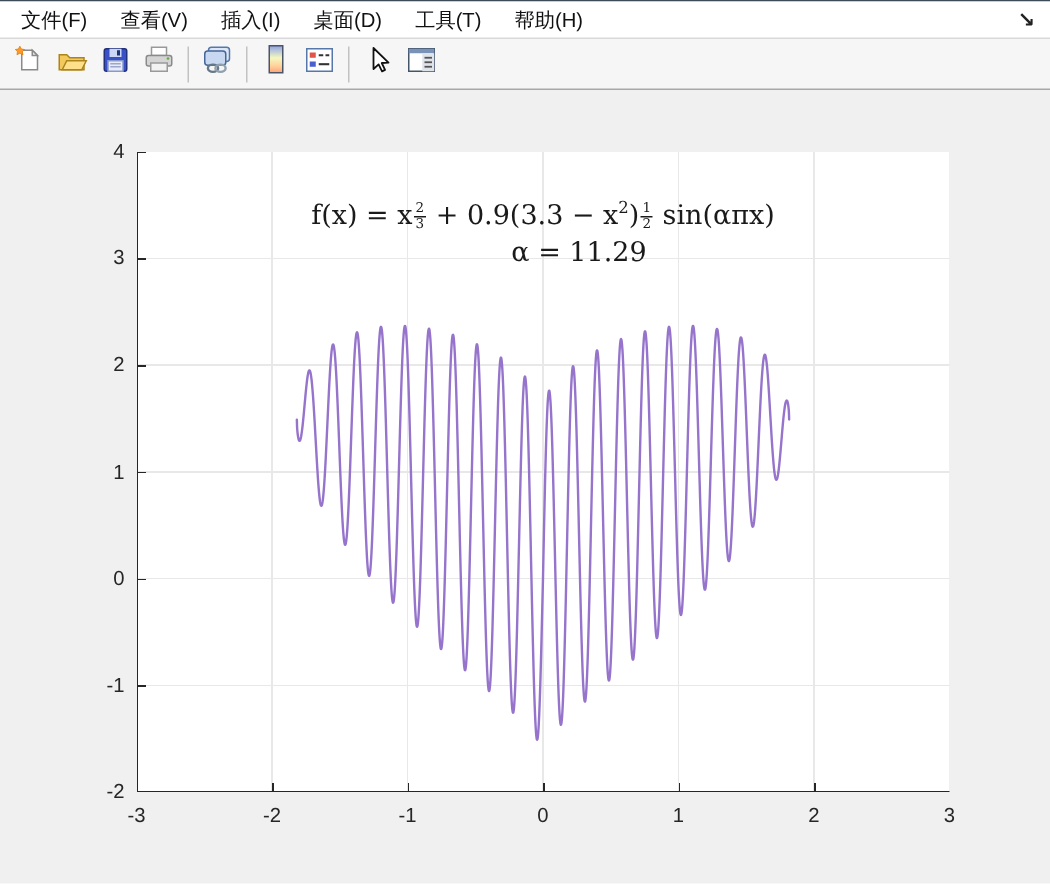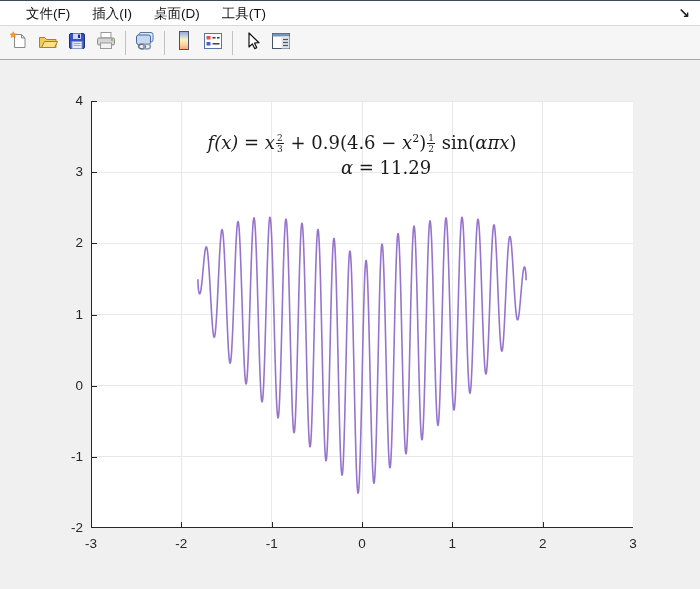--- a/index.html
+++ b/index.html
@@ -8,21 +8,21 @@
     width:700px; height:589px; overflow:hidden;
     background:#f0f0f0;
     font-family:"Liberation Sans","DejaVu Sans",sans-serif;
     -webkit-font-smoothing:antialiased;
   }
   .window { width:700px; height:589px; border-top:1px solid #3f4a58; }
 
   
   .menubar {
     height:25px; background:#ffffff; border-bottom:1px solid #d9d9d9;
-    display:flex; padding-left:15px; position:relative;
+    display:flex; padding-left:3px; position:relative;
   }
   .menu-item {
     padding:0 11px; font-size:13.5px; color:#111; line-height:25px;
     cursor:default; white-space:nowrap;
   }
   .dock-arrow {
     position:absolute; right:10px; top:1px;
     font-size:14px; font-weight:bold; color:#222; line-height:22px;
   }
 
@@ -45,21 +45,21 @@
   }
   #plot-svg { position:absolute; left:0; top:0; }
 
   .plot-title {
     position:absolute; left:91px; top:72px; width:542px; text-align:center;
     font-family:"DejaVu Serif","Liberation Serif",serif; color:#1a1a1a;
     pointer-events:none;
   }
   .t1 { font-size:18px; }
   .t2 { font-size:18px; margin-top:2px;padding-left:48px; }
-  .it { font-style:italic; }
+  .it { }
   .frac {
     display:inline-flex; flex-direction:column; font-size:9px; line-height:1.15;
     vertical-align:8px; text-align:center; margin-left:1px; margin-right:1px;
   }
   .frac span:first-child { border-bottom:1px solid #1a1a1a; padding:0 1px; }
   sup.e { font-size:11px; }
 
   .xtick {
     position:absolute; width:36px; text-align:center;
     font-size:13.5px; color:#262626;
@@ -69,23 +69,25 @@
     font-size:13.5px; color:#262626;
   }
 </style>
 </head>
 <body>
 
 <div class="window">
 
   <div class="menubar">
     <div class="menu-item">文件(F)</div>
+    <div class="menu-item">查看(V)</div>
     <div class="menu-item">插入(I)</div>
     <div class="menu-item">桌面(D)</div>
     <div class="menu-item">工具(T)</div>
+    <div class="menu-item">帮助(H)</div>
     <div class="dock-arrow">↘</div>
   </div>
 
   <div class="toolbar">
     <div class="tb-btn">
       <span>
         <svg width="20" height="20" viewBox="0 0 20 20">
           <path d="M5.5 3.5 h7 l3.5 3.5 v9.5 h-10.5 z" fill="#ffffff" stroke="#8a8a8a"></path>
           <path d="M12.5 3.5 l3.5 3.5 h-3.5 z" fill="#e6e6e6" stroke="#8a8a8a"></path>
           <path d="M4.2 0.8 l1.1 1.9 2.1 0.3 -1.5 1.4 0.4 2.1 -2.1-1 -1.9 1 0.4-2.1 -1.5-1.4 2.1-0.3 z" fill="#ff9a2a" stroke="#d97b00" stroke-width="0.5"></path>
@@ -218,21 +220,21 @@
             <line x1="0" y1="0.5" x2="6" y2="0.5" stroke="#262626"></line>
           </g>
           <path d="M106.90 178.77L107.05 183.74L107.20 185.83L107.35 187.40L107.50 188.68L107.65 189.73L107.80 190.61L107.95 191.33L108.09 191.90L108.24 192.34L108.39 192.65L108.54 192.83L108.69 192.88L108.84 192.81L108.99 192.63L109.14 192.33L109.29 191.91L109.44 191.38L109.59 190.75L109.74 190.02L109.88 189.18L110.03 188.25L110.18 187.22L110.33 186.12L110.48 184.93L110.63 183.66L110.78 182.33L110.93 180.93L111.08 179.47L111.23 177.97L111.38 176.42L111.53 174.84L111.68 173.23L111.82 171.60L111.97 169.95L112.12 168.31L112.27 166.66L112.42 165.02L112.57 163.41L112.72 161.82L112.87 160.27L113.02 158.75L113.17 157.29L113.32 155.89L113.47 154.55L113.61 153.29L113.76 152.10L113.91 151.00L114.06 149.99L114.21 149.08L114.36 148.28L114.51 147.58L114.66 147.00L114.81 146.54L114.96 146.20L115.11 145.99L115.26 145.91L115.40 145.96L115.55 146.14L115.70 146.46L115.85 146.92L116.00 147.51L116.15 148.24L116.30 149.11L116.45 150.11L116.60 151.24L116.75 152.51L116.90 153.90L117.05 155.42L117.19 157.06L117.34 158.82L117.49 160.69L117.64 162.66L117.79 164.74L117.94 166.91L118.09 169.16L118.24 171.50L118.39 173.91L118.54 176.38L118.69 178.91L118.84 181.49L118.98 184.11L119.13 186.76L119.28 189.42L119.43 192.10L119.58 194.78L119.73 197.46L119.88 200.11L120.03 202.74L120.18 205.33L120.33 207.88L120.48 210.37L120.63 212.79L120.78 215.14L120.92 217.41L121.07 219.58L121.22 221.66L121.37 223.62L121.52 225.47L121.67 227.19L121.82 228.78L121.97 230.23L122.12 231.53L122.27 232.69L122.42 233.69L122.57 234.53L122.71 235.20L122.86 235.71L123.01 236.04L123.16 236.20L123.31 236.18L123.46 235.99L123.61 235.62L123.76 235.07L123.91 234.35L124.06 233.45L124.21 232.38L124.36 231.13L124.50 229.72L124.65 228.15L124.80 226.42L124.95 224.53L125.10 222.50L125.25 220.32L125.40 218.01L125.55 215.58L125.70 213.02L125.85 210.36L126.00 207.59L126.15 204.73L126.29 201.79L126.44 198.78L126.59 195.70L126.74 192.58L126.89 189.41L127.04 186.21L127.19 183.00L127.34 179.77L127.49 176.56L127.64 173.36L127.79 170.19L127.94 167.06L128.09 163.98L128.23 160.96L128.38 158.02L128.53 155.16L128.68 152.40L128.83 149.75L128.98 147.21L129.13 144.80L129.28 142.52L129.43 140.40L129.58 138.42L129.73 136.61L129.88 134.97L130.02 133.50L130.17 132.22L130.32 131.13L130.47 130.23L130.62 129.53L130.77 129.03L130.92 128.73L131.07 128.65L131.22 128.77L131.37 129.11L131.52 129.66L131.67 130.41L131.81 131.38L131.96 132.55L132.11 133.93L132.26 135.51L132.41 137.29L132.56 139.25L132.71 141.41L132.86 143.74L133.01 146.25L133.16 148.92L133.31 151.75L133.46 154.72L133.60 157.84L133.75 161.08L133.90 164.44L134.05 167.91L134.20 171.48L134.35 175.13L134.50 178.85L134.65 182.63L134.80 186.46L134.95 190.33L135.10 194.21L135.25 198.10L135.39 201.99L135.54 205.86L135.69 209.70L135.84 213.49L135.99 217.22L136.14 220.89L136.29 224.46L136.44 227.95L136.59 231.32L136.74 234.57L136.89 237.69L137.04 240.66L137.19 243.48L137.33 246.13L137.48 248.61L137.63 250.91L137.78 253.01L137.93 254.92L138.08 256.61L138.23 258.09L138.38 259.36L138.53 260.39L138.68 261.20L138.83 261.77L138.98 262.11L139.12 262.22L139.27 262.08L139.42 261.70L139.57 261.09L139.72 260.24L139.87 259.15L140.02 257.84L140.17 256.29L140.32 254.53L140.47 252.54L140.62 250.35L140.77 247.95L140.91 245.35L141.06 242.57L141.21 239.61L141.36 236.48L141.51 233.19L141.66 229.75L141.81 226.18L141.96 222.48L142.11 218.68L142.26 214.77L142.41 210.78L142.56 206.72L142.70 202.61L142.85 198.45L143.00 194.26L143.15 190.06L143.30 185.86L143.45 181.68L143.60 177.53L143.75 173.42L143.90 169.38L144.05 165.41L144.20 161.52L144.35 157.75L144.49 154.09L144.64 150.55L144.79 147.17L144.94 143.93L145.09 140.87L145.24 137.98L145.39 135.29L145.54 132.79L145.69 130.50L145.84 128.44L145.99 126.59L146.14 124.99L146.29 123.62L146.43 122.50L146.58 121.63L146.73 121.01L146.88 120.66L147.03 120.56L147.18 120.73L147.33 121.16L147.48 121.85L147.63 122.80L147.78 124.01L147.93 125.47L148.08 127.19L148.22 129.16L148.37 131.36L148.52 133.80L148.67 136.46L148.82 139.35L148.97 142.44L149.12 145.73L149.27 149.21L149.42 152.87L149.57 156.70L149.72 160.68L149.87 164.80L150.01 169.04L150.16 173.40L150.31 177.86L150.46 182.40L150.61 187.00L150.76 191.66L150.91 196.36L151.06 201.08L151.21 205.80L151.36 210.52L151.51 215.20L151.66 219.85L151.80 224.43L151.95 228.94L152.10 233.36L152.25 237.67L152.40 241.86L152.55 245.92L152.70 249.83L152.85 253.58L153.00 257.15L153.15 260.53L153.30 263.71L153.45 266.68L153.59 269.43L153.74 271.94L153.89 274.22L154.04 276.24L154.19 278.01L154.34 279.51L154.49 280.75L154.64 281.71L154.79 282.40L154.94 282.80L155.09 282.92L155.24 282.76L155.39 282.32L155.53 281.59L155.68 280.59L155.83 279.31L155.98 277.75L156.13 275.93L156.28 273.84L156.43 271.50L156.58 268.92L156.73 266.09L156.88 263.03L157.03 259.76L157.18 256.27L157.32 252.59L157.47 248.73L157.62 244.69L157.77 240.50L157.92 236.17L158.07 231.70L158.22 227.13L158.37 222.45L158.52 217.70L158.67 212.88L158.82 208.02L158.97 203.12L159.11 198.21L159.26 193.30L159.41 188.42L159.56 183.57L159.71 178.78L159.86 174.06L160.01 169.42L160.16 164.89L160.31 160.49L160.46 156.22L160.61 152.10L160.76 148.15L160.90 144.38L161.05 140.80L161.20 137.44L161.35 134.29L161.50 131.37L161.65 128.70L161.80 126.28L161.95 124.12L162.10 122.23L162.25 120.62L162.40 119.29L162.55 118.25L162.69 117.50L162.84 117.05L162.99 116.90L163.14 117.05L163.29 117.50L163.44 118.25L163.59 119.30L163.74 120.65L163.89 122.29L164.04 124.22L164.19 126.42L164.34 128.91L164.49 131.66L164.63 134.67L164.78 137.92L164.93 141.42L165.08 145.14L165.23 149.08L165.38 153.22L165.53 157.55L165.68 162.05L165.83 166.71L165.98 171.52L166.13 176.45L166.28 181.50L166.42 186.64L166.57 191.86L166.72 197.13L166.87 202.45L167.02 207.79L167.17 213.14L167.32 218.48L167.47 223.78L167.62 229.04L167.77 234.23L167.92 239.33L168.07 244.34L168.21 249.22L168.36 253.97L168.51 258.57L168.66 263.00L168.81 267.24L168.96 271.29L169.11 275.13L169.26 278.74L169.41 282.11L169.56 285.23L169.71 288.09L169.86 290.69L170.00 293.00L170.15 295.02L170.30 296.75L170.45 298.18L170.60 299.30L170.75 300.11L170.90 300.60L171.05 300.78L171.20 300.65L171.35 300.19L171.50 299.43L171.65 298.34L171.79 296.95L171.94 295.26L172.09 293.26L172.24 290.97L172.39 288.40L172.54 285.55L172.69 282.43L172.84 279.05L172.99 275.44L173.14 271.58L173.29 267.51L173.44 263.24L173.59 258.77L173.73 254.12L173.88 249.32L174.03 244.37L174.18 239.30L174.33 234.12L174.48 228.85L174.63 223.50L174.78 218.10L174.93 212.67L175.08 207.22L175.23 201.77L175.38 196.35L175.52 190.96L175.67 185.63L175.82 180.39L175.97 175.24L176.12 170.20L176.27 165.30L176.42 160.54L176.57 155.96L176.72 151.55L176.87 147.35L177.02 143.36L177.17 139.60L177.31 136.08L177.46 132.81L177.61 129.81L177.76 127.09L177.91 124.65L178.06 122.51L178.21 120.68L178.36 119.16L178.51 117.95L178.66 117.07L178.81 116.51L178.96 116.29L179.10 116.39L179.25 116.82L179.40 117.59L179.55 118.68L179.70 120.10L179.85 121.84L180.00 123.89L180.15 126.26L180.30 128.92L180.45 131.88L180.60 135.13L180.75 138.65L180.89 142.43L181.04 146.46L181.19 150.72L181.34 155.21L181.49 159.91L181.64 164.80L181.79 169.86L181.94 175.09L182.09 180.45L182.24 185.94L182.39 191.54L182.54 197.22L182.69 202.97L182.83 208.76L182.98 214.59L183.13 220.42L183.28 226.24L183.43 232.03L183.58 237.77L183.73 243.43L183.88 249.01L184.03 254.48L184.18 259.82L184.33 265.02L184.48 270.05L184.62 274.91L184.77 279.56L184.92 284.00L185.07 288.22L185.22 292.19L185.37 295.90L185.52 299.34L185.67 302.51L185.82 305.38L185.97 307.94L186.12 310.20L186.27 312.13L186.41 313.74L186.56 315.02L186.71 315.96L186.86 316.57L187.01 316.83L187.16 316.74L187.31 316.32L187.46 315.55L187.61 314.44L187.76 313.00L187.91 311.23L188.06 309.13L188.20 306.72L188.35 303.99L188.50 300.97L188.65 297.66L188.80 294.06L188.95 290.20L189.10 286.09L189.25 281.74L189.40 277.17L189.55 272.39L189.70 267.41L189.85 262.26L189.99 256.96L190.14 251.51L190.29 245.95L190.44 240.29L190.59 234.54L190.74 228.74L190.89 222.89L191.04 217.02L191.19 211.16L191.34 205.31L191.49 199.51L191.64 193.76L191.79 188.10L191.93 182.54L192.08 177.10L192.23 171.80L192.38 166.66L192.53 161.69L192.68 156.92L192.83 152.36L192.98 148.03L193.13 143.94L193.28 140.10L193.43 136.54L193.58 133.26L193.72 130.28L193.87 127.61L194.02 125.25L194.17 123.21L194.32 121.51L194.47 120.15L194.62 119.13L194.77 118.46L194.92 118.15L195.07 118.18L195.22 118.57L195.37 119.32L195.51 120.41L195.66 121.86L195.81 123.64L195.96 125.77L196.11 128.23L196.26 131.01L196.41 134.11L196.56 137.51L196.71 141.21L196.86 145.18L197.01 149.43L197.16 153.93L197.30 158.67L197.45 163.64L197.60 168.81L197.75 174.18L197.90 179.71L198.05 185.40L198.20 191.23L198.35 197.17L198.50 203.20L198.65 209.31L198.80 215.47L198.95 221.67L199.09 227.88L199.24 234.08L199.39 240.25L199.54 246.37L199.69 252.41L199.84 258.37L199.99 264.21L200.14 269.92L200.29 275.48L200.44 280.87L200.59 286.07L200.74 291.06L200.89 295.83L201.03 300.36L201.18 304.63L201.33 308.64L201.48 312.35L201.63 315.78L201.78 318.89L201.93 321.68L202.08 324.15L202.23 326.28L202.38 328.06L202.53 329.49L202.68 330.57L202.82 331.29L202.97 331.64L203.12 331.63L203.27 331.26L203.42 330.53L203.57 329.44L203.72 327.99L203.87 326.19L204.02 324.05L204.17 321.57L204.32 318.76L204.47 315.63L204.61 312.19L204.76 308.46L204.91 304.44L205.06 300.15L205.21 295.61L205.36 290.83L205.51 285.83L205.66 280.62L205.81 275.22L205.96 269.66L206.11 263.94L206.26 258.10L206.40 252.14L206.55 246.10L206.70 239.99L206.85 233.83L207.00 227.65L207.15 221.46L207.30 215.29L207.45 209.16L207.60 203.10L207.75 197.11L207.90 191.23L208.05 185.47L208.19 179.85L208.34 174.40L208.49 169.13L208.64 164.06L208.79 159.22L208.94 154.60L209.09 150.24L209.24 146.15L209.39 142.34L209.54 138.83L209.69 135.62L209.84 132.74L209.99 130.19L210.13 127.97L210.28 126.11L210.43 124.60L210.58 123.45L210.73 122.67L210.88 122.26L211.03 122.22L211.18 122.55L211.33 123.25L211.48 124.32L211.63 125.75L211.78 127.55L211.92 129.70L212.07 132.21L212.22 135.05L212.37 138.23L212.52 141.73L212.67 145.54L212.82 149.65L212.97 154.04L213.12 158.70L213.27 163.62L213.42 168.77L213.57 174.15L213.71 179.73L213.86 185.49L214.01 191.41L214.16 197.48L214.31 203.68L214.46 209.98L214.61 216.36L214.76 222.80L214.91 229.28L215.06 235.78L215.21 242.27L215.36 248.73L215.50 255.15L215.65 261.49L215.80 267.74L215.95 273.88L216.10 279.89L216.25 285.74L216.40 291.41L216.55 296.90L216.70 302.16L216.85 307.20L217.00 311.99L217.15 316.52L217.29 320.77L217.44 324.72L217.59 328.37L217.74 331.70L217.89 334.69L218.04 337.35L218.19 339.65L218.34 341.60L218.49 343.18L218.64 344.39L218.79 345.23L218.94 345.69L219.09 345.78L219.23 345.48L219.38 344.81L219.53 343.76L219.68 342.34L219.83 340.56L219.98 338.41L220.13 335.91L220.28 333.07L220.43 329.89L220.58 326.39L220.73 322.58L220.88 318.48L221.02 314.08L221.17 309.42L221.32 304.51L221.47 299.37L221.62 294.00L221.77 288.44L221.92 282.70L222.07 276.80L222.22 270.76L222.37 264.60L222.52 258.35L222.67 252.02L222.81 245.64L222.96 239.22L223.11 232.81L223.26 226.40L223.41 220.03L223.56 213.72L223.71 207.49L223.86 201.37L224.01 195.36L224.16 189.51L224.31 183.82L224.46 178.31L224.60 173.01L224.75 167.93L224.90 163.10L225.05 158.52L225.20 154.22L225.35 150.21L225.50 146.50L225.65 143.11L225.80 140.05L225.95 137.33L226.10 134.96L226.25 132.96L226.40 131.31L226.54 130.04L226.69 129.15L226.84 128.64L226.99 128.51L227.14 128.77L227.29 129.41L227.44 130.44L227.59 131.84L227.74 133.62L227.89 135.77L228.04 138.29L228.19 141.15L228.33 144.37L228.48 147.92L228.63 151.79L228.78 155.97L228.93 160.45L229.08 165.21L229.23 170.24L229.38 175.51L229.53 181.02L229.68 186.74L229.83 192.66L229.98 198.75L230.12 204.99L230.27 211.37L230.42 217.85L230.57 224.43L230.72 231.07L230.87 237.76L231.02 244.47L231.17 251.17L231.32 257.86L231.47 264.50L231.62 271.07L231.77 277.55L231.91 283.92L232.06 290.15L232.21 296.23L232.36 302.13L232.51 307.84L232.66 313.33L232.81 318.59L232.96 323.59L233.11 328.33L233.26 332.79L233.41 336.94L233.56 340.78L233.70 344.29L233.85 347.47L234.00 350.29L234.15 352.76L234.30 354.86L234.45 356.59L234.60 357.94L234.75 358.90L234.90 359.47L235.05 359.66L235.20 359.46L235.35 358.87L235.50 357.89L235.64 356.53L235.79 354.80L235.94 352.69L236.09 350.21L236.24 347.39L236.39 344.21L236.54 340.70L236.69 336.87L236.84 332.74L236.99 328.30L237.14 323.59L237.29 318.62L237.43 313.40L237.58 307.95L237.73 302.30L237.88 296.46L238.03 290.45L238.18 284.29L238.33 278.01L238.48 271.63L238.63 265.16L238.78 258.64L238.93 252.08L239.08 245.50L239.22 238.94L239.37 232.41L239.52 225.94L239.67 219.54L239.82 213.25L239.97 207.08L240.12 201.05L240.27 195.19L240.42 189.51L240.57 184.04L240.72 178.80L240.87 173.79L241.01 169.05L241.16 164.59L241.31 160.43L241.46 156.57L241.61 153.03L241.76 149.83L241.91 146.98L242.06 144.48L242.21 142.35L242.36 140.59L242.51 139.21L242.66 138.22L242.80 137.62L242.95 137.41L243.10 137.59L243.25 138.17L243.40 139.14L243.55 140.50L243.70 142.24L243.85 144.37L244.00 146.86L244.15 149.72L244.30 152.94L244.45 156.50L244.60 160.39L244.74 164.60L244.89 169.12L245.04 173.93L245.19 179.02L245.34 184.36L245.49 189.95L245.64 195.76L245.79 201.76L245.94 207.96L246.09 214.31L246.24 220.80L246.39 227.41L246.53 234.12L246.68 240.90L246.83 247.73L246.98 254.58L247.13 261.45L247.28 268.29L247.43 275.09L247.58 281.83L247.73 288.47L247.88 295.01L248.03 301.42L248.18 307.67L248.32 313.75L248.47 319.64L248.62 325.30L248.77 330.74L248.92 335.92L249.07 340.83L249.22 345.46L249.37 349.78L249.52 353.79L249.67 357.47L249.82 360.80L249.97 363.79L250.11 366.41L250.26 368.66L250.41 370.53L250.56 372.01L250.71 373.11L250.86 373.81L251.01 374.11L251.16 374.03L251.31 373.54L251.46 372.66L251.61 371.40L251.76 369.74L251.90 367.71L252.05 365.31L252.20 362.54L252.35 359.42L252.50 355.96L252.65 352.17L252.80 348.06L252.95 343.65L253.10 338.95L253.25 333.99L253.40 328.77L253.55 323.31L253.70 317.65L253.84 311.78L253.99 305.75L254.14 299.56L254.29 293.23L254.44 286.80L254.59 280.28L254.74 273.70L254.89 267.08L255.04 260.44L255.19 253.80L255.34 247.19L255.49 240.64L255.63 234.16L255.78 227.77L255.93 221.51L256.08 215.39L256.23 209.43L256.38 203.66L256.53 198.09L256.68 192.75L256.83 187.65L256.98 182.81L257.13 178.25L257.28 173.99L257.42 170.04L257.57 166.41L257.72 163.11L257.87 160.17L258.02 157.59L258.17 155.37L258.32 153.53L258.47 152.08L258.62 151.02L258.77 150.35L258.92 150.08L259.07 150.20L259.21 150.73L259.36 151.65L259.51 152.97L259.66 154.68L259.81 156.77L259.96 159.24L260.11 162.09L260.26 165.29L260.41 168.85L260.56 172.75L260.71 176.97L260.86 181.51L261.00 186.35L261.15 191.47L261.30 196.85L261.45 202.49L261.60 208.35L261.75 214.42L261.90 220.68L262.05 227.10L262.20 233.68L262.35 240.38L262.50 247.18L262.65 254.06L262.80 261.00L262.94 267.97L263.09 274.95L263.24 281.92L263.39 288.86L263.54 295.73L263.69 302.52L263.84 309.20L263.99 315.76L264.14 322.17L264.29 328.41L264.44 334.45L264.59 340.29L264.73 345.89L264.88 351.25L265.03 356.34L265.18 361.14L265.33 365.64L265.48 369.83L265.63 373.70L265.78 377.22L265.93 380.39L266.08 383.19L266.23 385.63L266.38 387.69L266.52 389.36L266.67 390.64L266.82 391.53L266.97 392.03L267.12 392.13L267.27 391.83L267.42 391.14L267.57 390.06L267.72 388.59L267.87 386.74L268.02 384.52L268.17 381.94L268.31 379.00L268.46 375.72L268.61 372.11L268.76 368.19L268.91 363.96L269.06 359.45L269.21 354.66L269.36 349.63L269.51 344.37L269.66 338.90L269.81 333.24L269.96 327.41L270.10 321.44L270.25 315.35L270.40 309.17L270.55 302.94L270.70 296.69L270.85 290.48L271.00 284.67L271.15 276.86L271.30 269.49L271.45 262.26L271.60 255.15L271.75 248.17L271.90 241.33L272.04 234.65L272.19 228.14L272.34 221.83L272.49 215.73L272.64 209.86L272.79 204.25L272.94 198.89L273.09 193.82L273.24 189.05L273.39 184.59L273.54 180.46L273.69 176.67L273.83 173.24L273.98 170.16L274.13 167.45L274.28 165.13L274.43 163.19L274.58 161.65L274.73 160.50L274.88 159.75L275.03 159.41L275.18 159.46L275.33 159.92L275.48 160.77L275.62 162.02L275.77 163.66L275.92 165.68L276.07 168.08L276.22 170.84L276.37 173.96L276.52 177.42L276.67 181.21L276.82 185.32L276.97 189.74L277.12 194.44L277.27 199.41L277.41 204.64L277.56 210.09L277.71 215.77L277.86 221.63L278.01 227.67L278.16 233.86L278.31 240.19L278.46 246.62L278.61 253.13L278.76 259.71L278.91 266.32L279.06 272.95L279.20 279.57L279.35 286.16L279.50 292.70L279.65 299.16L279.80 305.52L279.95 311.75L280.10 317.84L280.25 323.76L280.40 329.50L280.55 335.03L280.70 340.33L280.85 345.39L281.00 350.18L281.14 354.69L281.29 358.91L281.44 362.81L281.59 366.39L281.74 369.62L281.89 372.51L282.04 375.04L282.19 377.20L282.34 378.98L282.49 380.37L282.64 381.38L282.79 381.99L282.93 382.21L283.08 382.03L283.23 381.45L283.38 380.48L283.53 379.11L283.68 377.36L283.83 375.22L283.98 372.70L284.13 369.82L284.28 366.58L284.43 362.99L284.58 359.07L284.72 354.82L284.87 350.26L285.02 345.41L285.17 340.28L285.32 334.89L285.47 329.26L285.62 323.40L285.77 317.34L285.92 311.10L286.07 304.69L286.22 298.15L286.37 291.48L286.51 284.72L286.66 277.88L286.81 270.99L286.96 264.08L287.11 257.16L287.26 250.26L287.41 243.40L287.56 236.60L287.71 229.89L287.86 223.30L288.01 216.83L288.16 210.52L288.30 204.39L288.45 198.45L288.60 192.72L288.75 187.24L288.90 182.00L289.05 177.04L289.20 172.36L289.35 167.98L289.50 163.92L289.65 160.20L289.80 156.81L289.95 153.78L290.10 151.11L290.24 148.82L290.39 146.91L290.54 145.38L290.69 144.24L290.84 143.49L290.99 143.15L291.14 143.19L291.29 143.64L291.44 144.47L291.59 145.70L291.74 147.32L291.89 149.31L292.03 151.67L292.18 154.40L292.33 157.48L292.48 160.91L292.63 164.66L292.78 168.74L292.93 173.11L293.08 177.77L293.23 182.70L293.38 187.89L293.53 193.31L293.68 198.94L293.82 204.77L293.97 210.78L294.12 216.94L294.27 223.23L294.42 229.63L294.57 236.12L294.72 242.68L294.87 249.28L295.02 255.90L295.17 262.51L295.32 269.10L295.47 275.64L295.61 282.10L295.76 288.47L295.91 294.72L296.06 300.83L296.21 306.78L296.36 312.55L296.51 318.12L296.66 323.47L296.81 328.57L296.96 333.42L297.11 337.99L297.26 342.28L297.40 346.25L297.55 349.91L297.70 353.24L297.85 356.22L298.00 358.84L298.15 361.10L298.30 362.99L298.45 364.50L298.60 365.63L298.75 366.36L298.90 366.71L299.05 366.66L299.20 366.22L299.34 365.39L299.49 364.17L299.64 362.56L299.79 360.57L299.94 358.21L300.09 355.49L300.24 352.40L300.39 348.97L300.54 345.21L300.69 341.12L300.84 336.73L300.99 332.04L301.13 327.08L301.28 321.85L301.43 316.38L301.58 310.69L301.73 304.78L301.88 298.70L302.03 292.45L302.18 286.05L302.33 279.53L302.48 272.91L302.63 266.22L302.78 259.47L302.92 252.68L303.07 245.89L303.22 239.11L303.37 232.36L303.52 225.67L303.67 219.07L303.82 212.57L303.97 206.19L304.12 199.97L304.27 193.91L304.42 188.03L304.57 182.37L304.71 176.93L304.86 171.74L305.01 166.81L305.16 162.16L305.31 157.81L305.46 153.76L305.61 150.04L305.76 146.65L305.91 143.61L306.06 140.92L306.21 138.59L306.36 136.64L306.50 135.07L306.65 133.88L306.80 133.07L306.95 132.66L307.10 132.63L307.25 133.00L307.40 133.75L307.55 134.88L307.70 136.40L307.85 138.29L308.00 140.54L308.15 143.16L308.30 146.12L308.44 149.43L308.59 153.06L308.74 157.00L308.89 161.24L309.04 165.77L309.19 170.57L309.34 175.62L309.49 180.90L309.64 186.40L309.79 192.09L309.94 197.97L310.09 203.99L310.23 210.15L310.38 216.43L310.53 222.79L310.68 229.22L310.83 235.70L310.98 242.21L311.13 248.71L311.28 255.19L311.43 261.63L311.58 268.00L311.73 274.28L311.88 280.45L312.02 286.49L312.17 292.38L312.32 298.09L312.47 303.61L312.62 308.91L312.77 313.98L312.92 318.81L313.07 323.37L313.22 327.64L313.37 331.62L313.52 335.29L313.67 338.64L313.81 341.65L313.96 344.32L314.11 346.63L314.26 348.58L314.41 350.16L314.56 351.37L314.71 352.19L314.86 352.64L315.01 352.69L315.16 352.37L315.31 351.66L315.46 350.57L315.60 349.10L315.75 347.26L315.90 345.05L316.05 342.49L316.20 339.57L316.35 336.31L316.50 332.73L316.65 328.82L316.80 324.61L316.95 320.12L317.10 315.34L317.25 310.31L317.40 305.04L317.54 299.54L317.69 293.84L317.84 287.96L317.99 281.90L318.14 275.71L318.29 269.39L318.44 262.96L318.59 256.46L318.74 249.90L318.89 243.30L319.04 236.69L319.19 230.08L319.33 223.51L319.48 216.99L319.63 210.54L319.78 204.19L319.93 197.96L320.08 191.86L320.23 185.93L320.38 180.18L320.53 174.62L320.68 169.28L320.83 164.18L320.98 159.33L321.12 154.75L321.27 150.45L321.42 146.45L321.57 142.76L321.72 139.39L321.87 136.36L322.02 133.67L322.17 131.34L322.32 129.36L322.47 127.75L322.62 126.52L322.77 125.65L322.91 125.17L323.06 125.07L323.21 125.34L323.36 125.99L323.51 127.01L323.66 128.41L323.81 130.17L323.96 132.28L324.11 134.75L324.26 137.56L324.41 140.70L324.56 144.16L324.71 147.93L324.85 151.99L325.00 156.33L325.15 160.94L325.30 165.79L325.45 170.87L325.60 176.17L325.75 181.66L325.90 187.32L326.05 193.14L326.20 199.10L326.35 205.17L326.50 211.33L326.64 217.56L326.79 223.84L326.94 230.15L327.09 236.46L327.24 242.75L327.39 249.01L327.54 255.21L327.69 261.32L327.84 267.34L327.99 273.22L328.14 278.97L328.29 284.55L328.43 289.94L328.58 295.13L328.73 300.11L328.88 304.84L329.03 309.32L329.18 313.53L329.33 317.46L329.48 321.09L329.63 324.41L329.78 327.40L329.93 330.07L330.08 332.39L330.22 334.37L330.37 335.98L330.52 337.24L330.67 338.13L330.82 338.65L330.97 338.80L331.12 338.58L331.27 337.99L331.42 337.02L331.57 335.70L331.72 334.01L331.87 331.97L332.01 329.57L332.16 326.84L332.31 323.78L332.46 320.40L332.61 316.71L332.76 312.72L332.91 308.45L333.06 303.91L333.21 299.12L333.36 294.10L333.51 288.85L333.66 283.40L333.81 277.78L333.95 271.98L334.10 266.05L334.25 259.99L334.40 253.83L334.55 247.58L334.70 241.28L334.85 234.93L335.00 228.57L335.15 222.21L335.30 215.88L335.45 209.59L335.60 203.38L335.74 197.25L335.89 191.23L336.04 185.34L336.19 179.60L336.34 174.02L336.49 168.64L336.64 163.46L336.79 158.51L336.94 153.79L337.09 149.33L337.24 145.14L337.39 141.23L337.53 137.62L337.68 134.32L337.83 131.34L337.98 128.68L338.13 126.36L338.28 124.39L338.43 122.77L338.58 121.51L338.73 120.60L338.88 120.06L339.03 119.88L339.18 120.06L339.32 120.61L339.47 121.51L339.62 122.77L339.77 124.38L339.92 126.34L340.07 128.63L340.22 131.26L340.37 134.20L340.52 137.45L340.67 141.00L340.82 144.83L340.97 148.93L341.11 153.29L341.26 157.89L341.41 162.71L341.56 167.74L341.71 172.96L341.86 178.35L342.01 183.89L342.16 189.56L342.31 195.35L342.46 201.23L342.61 207.18L342.76 213.18L342.91 219.21L343.05 225.25L343.20 231.27L343.35 237.27L343.50 243.21L343.65 249.07L343.80 254.84L343.95 260.50L344.10 266.02L344.25 271.39L344.40 276.59L344.55 281.59L344.70 286.39L344.84 290.96L344.99 295.30L345.14 299.38L345.29 303.19L345.44 306.72L345.59 309.95L345.74 312.88L345.89 315.50L346.04 317.79L346.19 319.75L346.34 321.37L346.49 322.65L346.63 323.58L346.78 324.15L346.93 324.38L347.08 324.25L347.23 323.77L347.38 322.93L347.53 321.75L347.68 320.22L347.83 318.35L347.98 316.15L348.13 313.63L348.28 310.79L348.42 307.64L348.57 304.20L348.72 300.47L348.87 296.47L349.02 292.22L349.17 287.72L349.32 283.00L349.47 278.06L349.62 272.93L349.77 267.63L349.92 262.16L350.07 256.56L350.21 250.83L350.36 245.01L350.51 239.10L350.66 233.13L350.81 227.12L350.96 221.09L351.11 215.06L351.26 209.05L351.41 203.09L351.56 197.18L351.71 191.35L351.86 185.63L352.01 180.02L352.15 174.55L352.30 169.24L352.45 164.10L352.60 159.16L352.75 154.42L352.90 149.91L353.05 145.64L353.20 141.62L353.35 137.86L353.50 134.39L353.65 131.20L353.80 128.31L353.94 125.74L354.09 123.48L354.24 121.55L354.39 119.94L354.54 118.68L354.69 117.75L354.84 117.16L354.99 116.92L355.14 117.02L355.29 117.46L355.44 118.24L355.59 119.36L355.73 120.81L355.88 122.59L356.03 124.68L356.18 127.09L356.33 129.80L356.48 132.80L356.63 136.08L356.78 139.64L356.93 143.45L357.08 147.50L357.23 151.79L357.38 156.28L357.52 160.98L357.67 165.85L357.82 170.89L357.97 176.07L358.12 181.38L358.27 186.80L358.42 192.31L358.57 197.89L358.72 203.52L358.87 209.19L359.02 214.86L359.17 220.52L359.31 226.16L359.46 231.75L359.61 237.27L359.76 242.71L359.91 248.04L360.06 253.25L360.21 258.32L360.36 263.23L360.51 267.96L360.66 272.50L360.81 276.83L360.96 280.94L361.11 284.81L361.25 288.44L361.40 291.80L361.55 294.89L361.70 297.69L361.85 300.20L362.00 302.41L362.15 304.31L362.30 305.89L362.45 307.15L362.60 308.09L362.75 308.70L362.90 308.98L363.04 308.92L363.19 308.54L363.34 307.83L363.49 306.79L363.64 305.43L363.79 303.75L363.94 301.76L364.09 299.47L364.24 296.88L364.39 294.00L364.54 290.85L364.69 287.42L364.83 283.75L364.98 279.83L365.13 275.69L365.28 271.33L365.43 266.77L365.58 262.03L365.73 257.12L365.88 252.06L366.03 246.87L366.18 241.57L366.33 236.17L366.48 230.69L366.62 225.15L366.77 219.57L366.92 213.97L367.07 208.36L367.22 202.78L367.37 197.22L367.52 191.73L367.67 186.30L367.82 180.97L367.97 175.74L368.12 170.64L368.27 165.68L368.41 160.89L368.56 156.27L368.71 151.84L368.86 147.61L369.01 143.61L369.16 139.84L369.31 136.31L369.46 133.04L369.61 130.04L369.76 127.31L369.91 124.87L370.06 122.72L370.21 120.87L370.35 119.33L370.50 118.10L370.65 117.18L370.80 116.57L370.95 116.28L371.10 116.31L371.25 116.66L371.40 117.32L371.55 118.28L371.70 119.56L371.85 121.14L372.00 123.01L372.14 125.17L372.29 127.61L372.44 130.33L372.59 133.30L372.74 136.52L372.89 139.98L373.04 143.67L373.19 147.56L373.34 151.66L373.49 155.94L373.64 160.38L373.79 164.98L373.93 169.72L374.08 174.57L374.23 179.53L374.38 184.57L374.53 189.67L374.68 194.83L374.83 200.01L374.98 205.21L375.13 210.41L375.28 215.57L375.43 220.70L375.58 225.77L375.72 230.76L375.87 235.66L376.02 240.44L376.17 245.10L376.32 249.61L376.47 253.96L376.62 258.14L376.77 262.14L376.92 265.92L377.07 269.50L377.22 272.85L377.37 275.96L377.51 278.82L377.66 281.42L377.81 283.75L377.96 285.81L378.11 287.59L378.26 289.08L378.41 290.28L378.56 291.18L378.71 291.79L378.86 292.09L379.01 292.09L379.16 291.80L379.31 291.20L379.45 290.30L379.60 289.12L379.75 287.64L379.90 285.88L380.05 283.84L380.20 281.54L380.35 278.97L380.50 276.15L380.65 273.08L380.80 269.79L380.95 266.28L381.10 262.55L381.24 258.64L381.39 254.54L381.54 250.27L381.69 245.86L381.84 241.31L381.99 236.63L382.14 231.85L382.29 226.99L382.44 222.05L382.59 217.05L382.74 212.02L382.89 206.97L383.03 201.91L383.18 196.87L383.33 191.86L383.48 186.89L383.63 182.00L383.78 177.18L383.93 172.46L384.08 167.85L384.23 163.37L384.38 159.03L384.53 154.85L384.68 150.84L384.82 147.01L384.97 143.38L385.12 139.96L385.27 136.76L385.42 133.79L385.57 131.06L385.72 128.57L385.87 126.34L386.02 124.38L386.17 122.68L386.32 121.25L386.47 120.10L386.61 119.23L386.76 118.64L386.91 118.34L387.06 118.32L387.21 118.58L387.36 119.12L387.51 119.94L387.66 121.03L387.81 122.39L387.96 124.01L388.11 125.89L388.26 128.02L388.41 130.40L388.55 133.00L388.70 135.83L388.85 138.86L389.00 142.10L389.15 145.53L389.30 149.13L389.45 152.90L389.60 156.81L389.75 160.86L389.90 165.03L390.05 169.31L390.20 173.67L390.34 178.11L390.49 182.61L390.64 187.16L390.79 191.73L390.94 196.31L391.09 200.88L391.24 205.44L391.39 209.96L391.54 214.42L391.69 218.82L391.84 223.14L391.99 227.35L392.13 231.45L392.28 235.43L392.43 239.27L392.58 242.95L392.73 246.47L392.88 249.81L393.03 252.96L393.18 255.91L393.33 258.65L393.48 261.18L393.63 263.47L393.78 265.54L393.92 267.36L394.07 268.93L394.22 270.26L394.37 271.33L394.52 272.14L394.67 272.69L394.82 272.98L394.97 273.00L395.12 272.76L395.27 272.27L395.42 271.51L395.57 270.50L395.71 269.24L395.86 267.73L396.01 265.98L396.16 264.00L396.31 261.79L396.46 259.36L396.61 256.73L396.76 253.89L396.91 250.86L397.06 247.66L397.21 244.29L397.36 240.76L397.51 237.09L397.65 233.29L397.80 229.37L397.95 225.35L398.10 221.24L398.25 217.05L398.40 212.81L398.55 208.52L398.70 204.19L398.85 199.85L399.00 195.51L399.15 191.19L399.30 186.89L399.44 182.63L399.59 178.43L399.74 174.31L399.89 170.26L400.04 166.32L400.19 162.48L400.34 158.77L400.49 155.19L400.64 151.77L400.79 148.50L400.94 145.40L401.09 142.47L401.23 139.74L401.38 137.20L401.53 134.87L401.68 132.74L401.83 130.84L401.98 129.16L402.13 127.70L402.28 126.48L402.43 125.49L402.58 124.74L402.73 124.22L402.88 123.95L403.02 123.91L403.17 124.11L403.32 124.55L403.47 125.22L403.62 126.12L403.77 127.24L403.92 128.59L404.07 130.14L404.22 131.91L404.37 133.88L404.52 136.03L404.67 138.38L404.81 140.89L404.96 143.58L405.11 146.41L405.26 149.39L405.41 152.51L405.56 155.74L405.71 159.09L405.86 162.53L406.01 166.05L406.16 169.65L406.31 173.30L406.46 177.00L406.61 180.74L406.75 184.49L406.90 188.24L407.05 191.99L407.20 195.72L407.35 199.41L407.50 203.06L407.65 206.64L407.80 210.16L407.95 213.59L408.10 216.92L408.25 220.14L408.40 223.25L408.54 226.23L408.69 229.07L408.84 231.76L408.99 234.30L409.14 236.67L409.29 238.87L409.44 240.88L409.59 242.71L409.74 244.35L409.89 245.80L410.04 247.04L410.19 248.08L410.33 248.91L410.48 249.53L410.63 249.94L410.78 250.14L410.93 250.13L411.08 249.91L411.23 249.48L411.38 248.85L411.53 248.01L411.68 246.98L411.83 245.75L411.98 244.33L412.12 242.73L412.27 240.95L412.42 239.01L412.57 236.90L412.72 234.63L412.87 232.22L413.02 229.68L413.17 227.01L413.32 224.22L413.47 221.32L413.62 218.33L413.77 215.25L413.91 212.10L414.06 208.89L414.21 205.62L414.36 202.32L414.51 198.98L414.66 195.63L414.81 192.28L414.96 188.93L415.11 185.60L415.26 182.30L415.41 179.03L415.56 175.82L415.71 172.68L415.85 169.60L416.00 166.61L416.15 163.71L416.30 160.91L416.45 158.22L416.60 155.65L416.75 153.21L416.90 150.90L417.05 148.74L417.20 146.72L417.35 144.85L417.50 143.14L417.64 141.60L417.79 140.22L417.94 139.02L418.09 137.98L418.24 137.13L418.39 136.45L418.54 135.94L418.69 135.62L418.84 135.47L418.99 135.49L419.14 135.69L419.29 136.07L419.43 136.61L419.58 137.31L419.73 138.18L419.88 139.20L420.03 140.38L420.18 141.69L420.33 143.15L420.48 144.74L420.63 146.45L420.78 148.29L420.93 150.23L421.08 152.27L421.22 154.40L421.37 156.62L421.52 158.91L421.67 161.27L421.82 163.68L421.97 166.14L422.12 168.64L422.27 171.16L422.42 173.71L422.57 176.25L422.72 178.80L422.87 181.34L423.02 183.85L423.16 186.34L423.31 188.78L423.46 191.18L423.61 193.52L423.76 195.80L423.91 198.01L424.06 200.13L424.21 202.17L424.36 204.11L424.51 205.96L424.66 207.69L424.81 209.32L424.95 210.83L425.10 212.22L425.25 213.48L425.40 214.62L425.55 215.62L425.70 216.49L425.85 217.23L426.00 217.83L426.15 218.29L426.30 218.61L426.45 218.80L426.60 218.85L426.74 218.77L426.89 218.56L427.04 218.22L427.19 217.75L427.34 217.15L427.49 216.44L427.64 215.62L427.79 214.68L427.94 213.64L428.09 212.51L428.24 211.28L428.39 209.96L428.53 208.56L428.68 207.10L428.83 205.56L428.98 203.97L429.13 202.33L429.28 200.65L429.43 198.93L429.58 197.18L429.73 195.42L429.88 193.64L430.03 191.86L430.18 190.09L430.32 188.33L430.47 186.59L430.62 184.87L430.77 183.20L430.92 181.56L431.07 179.98L431.22 178.45L431.37 176.99L431.52 175.59L431.67 174.28L431.82 173.04L431.97 171.88L432.12 170.82L432.26 169.86L432.41 168.99L432.56 168.23L432.71 167.58L432.86 167.03L433.01 166.60L433.16 166.29L433.31 166.09L433.46 166.02L433.61 166.07L433.76 166.24L433.91 166.55L434.05 167.00L434.20 167.59L434.35 168.34L434.50 169.26L434.65 170.41L434.80 171.86L434.95 173.82L435.10 178.66" fill="none" stroke="#9674cc" stroke-width="1.6" stroke-linejoin="round" stroke-linecap="round"></path>
         </svg>
     </div>
 
     <div class="plot-title">
       <div class="t1"><span class="it">f(x) = x</span><span class="frac">
             <span>2</span>
             <span>3</span>
-          </span><span> + 0.9(4.6 − </span><span class="it">x</span><sup class="e">2</sup><span>)</span><span class="frac">
+          </span><span> + 0.9(3.3 − </span><span class="it">x</span><sup class="e">2</sup><span>)</span><span class="frac">
             <span>1</span>
             <span>2</span>
           </span><span> sin(</span><span class="it">απx</span><span>)</span></div>
       <div class="t2"><span class="it">α</span><span> = 11.29</span></div>
     </div>
   <span class="xtick" style="left: 73px; top: 476px;">-3</span>
       <span class="xtick" style="left: 163.333px; top: 476px;">-2</span>
       <span class="xtick" style="left: 253.667px; top: 476px;">-1</span>
       <span class="xtick" style="left: 344px; top: 476px;">0</span>
       <span class="xtick" style="left: 434.333px; top: 476px;">1</span>

